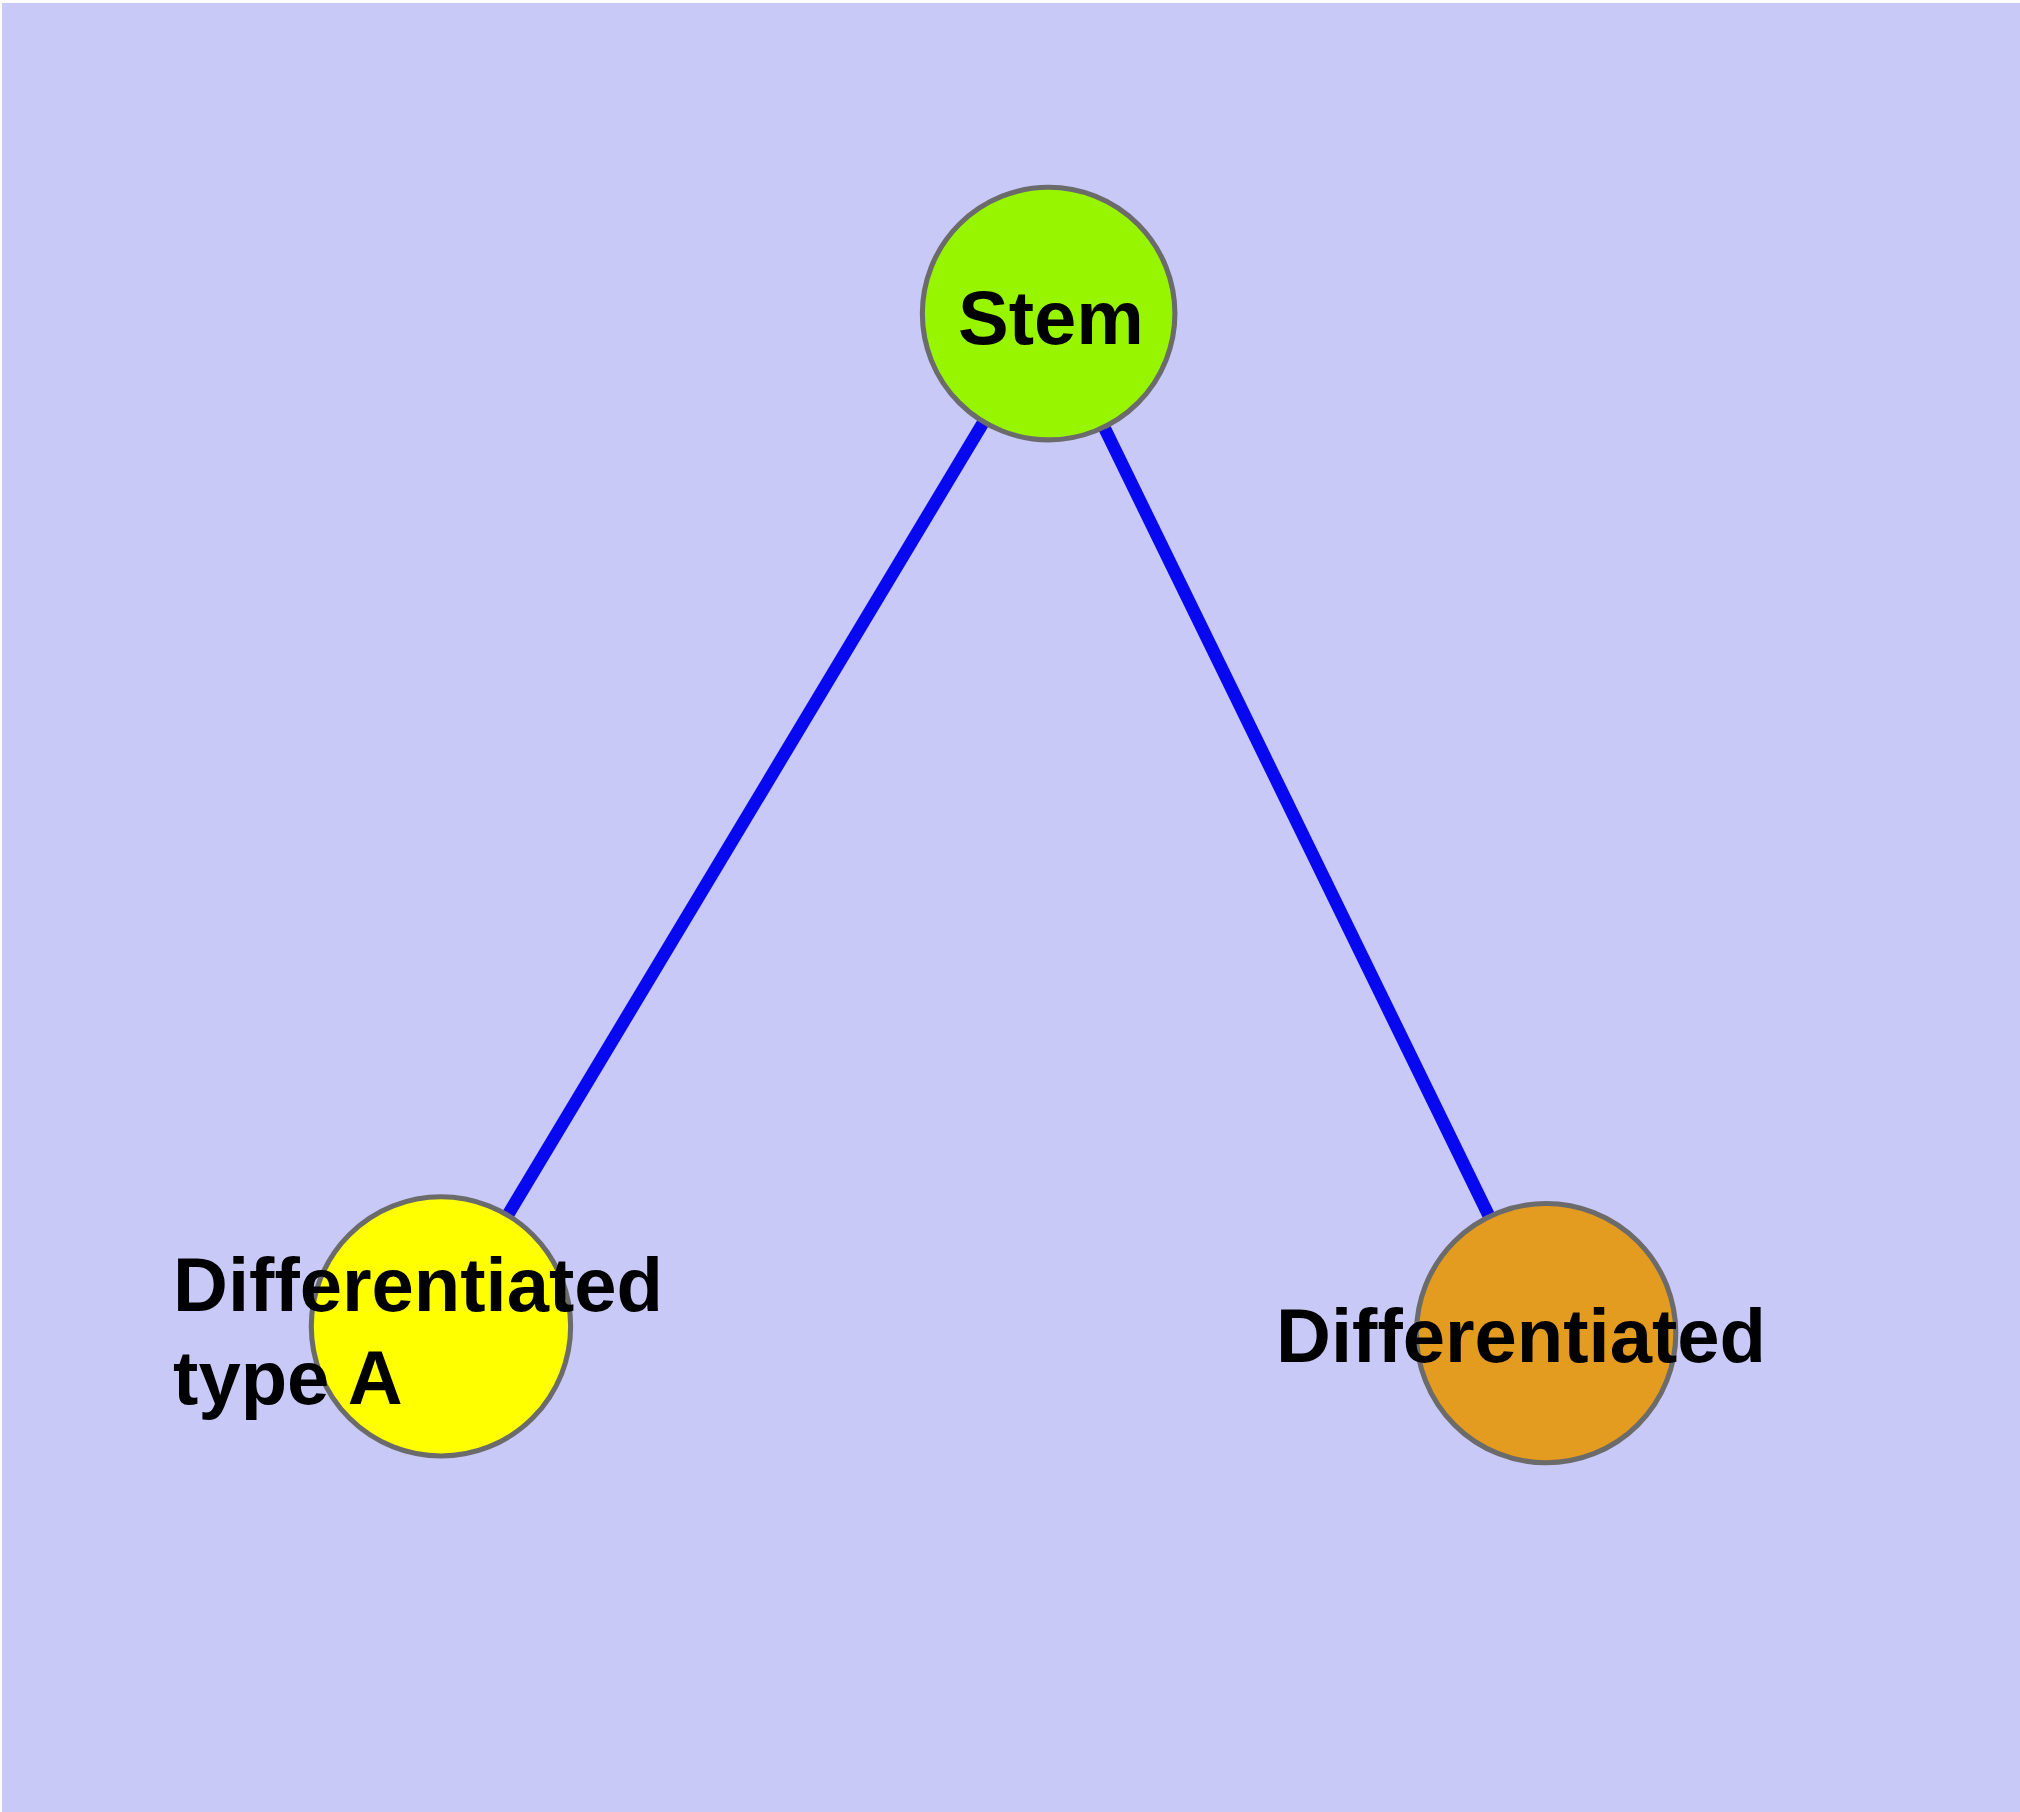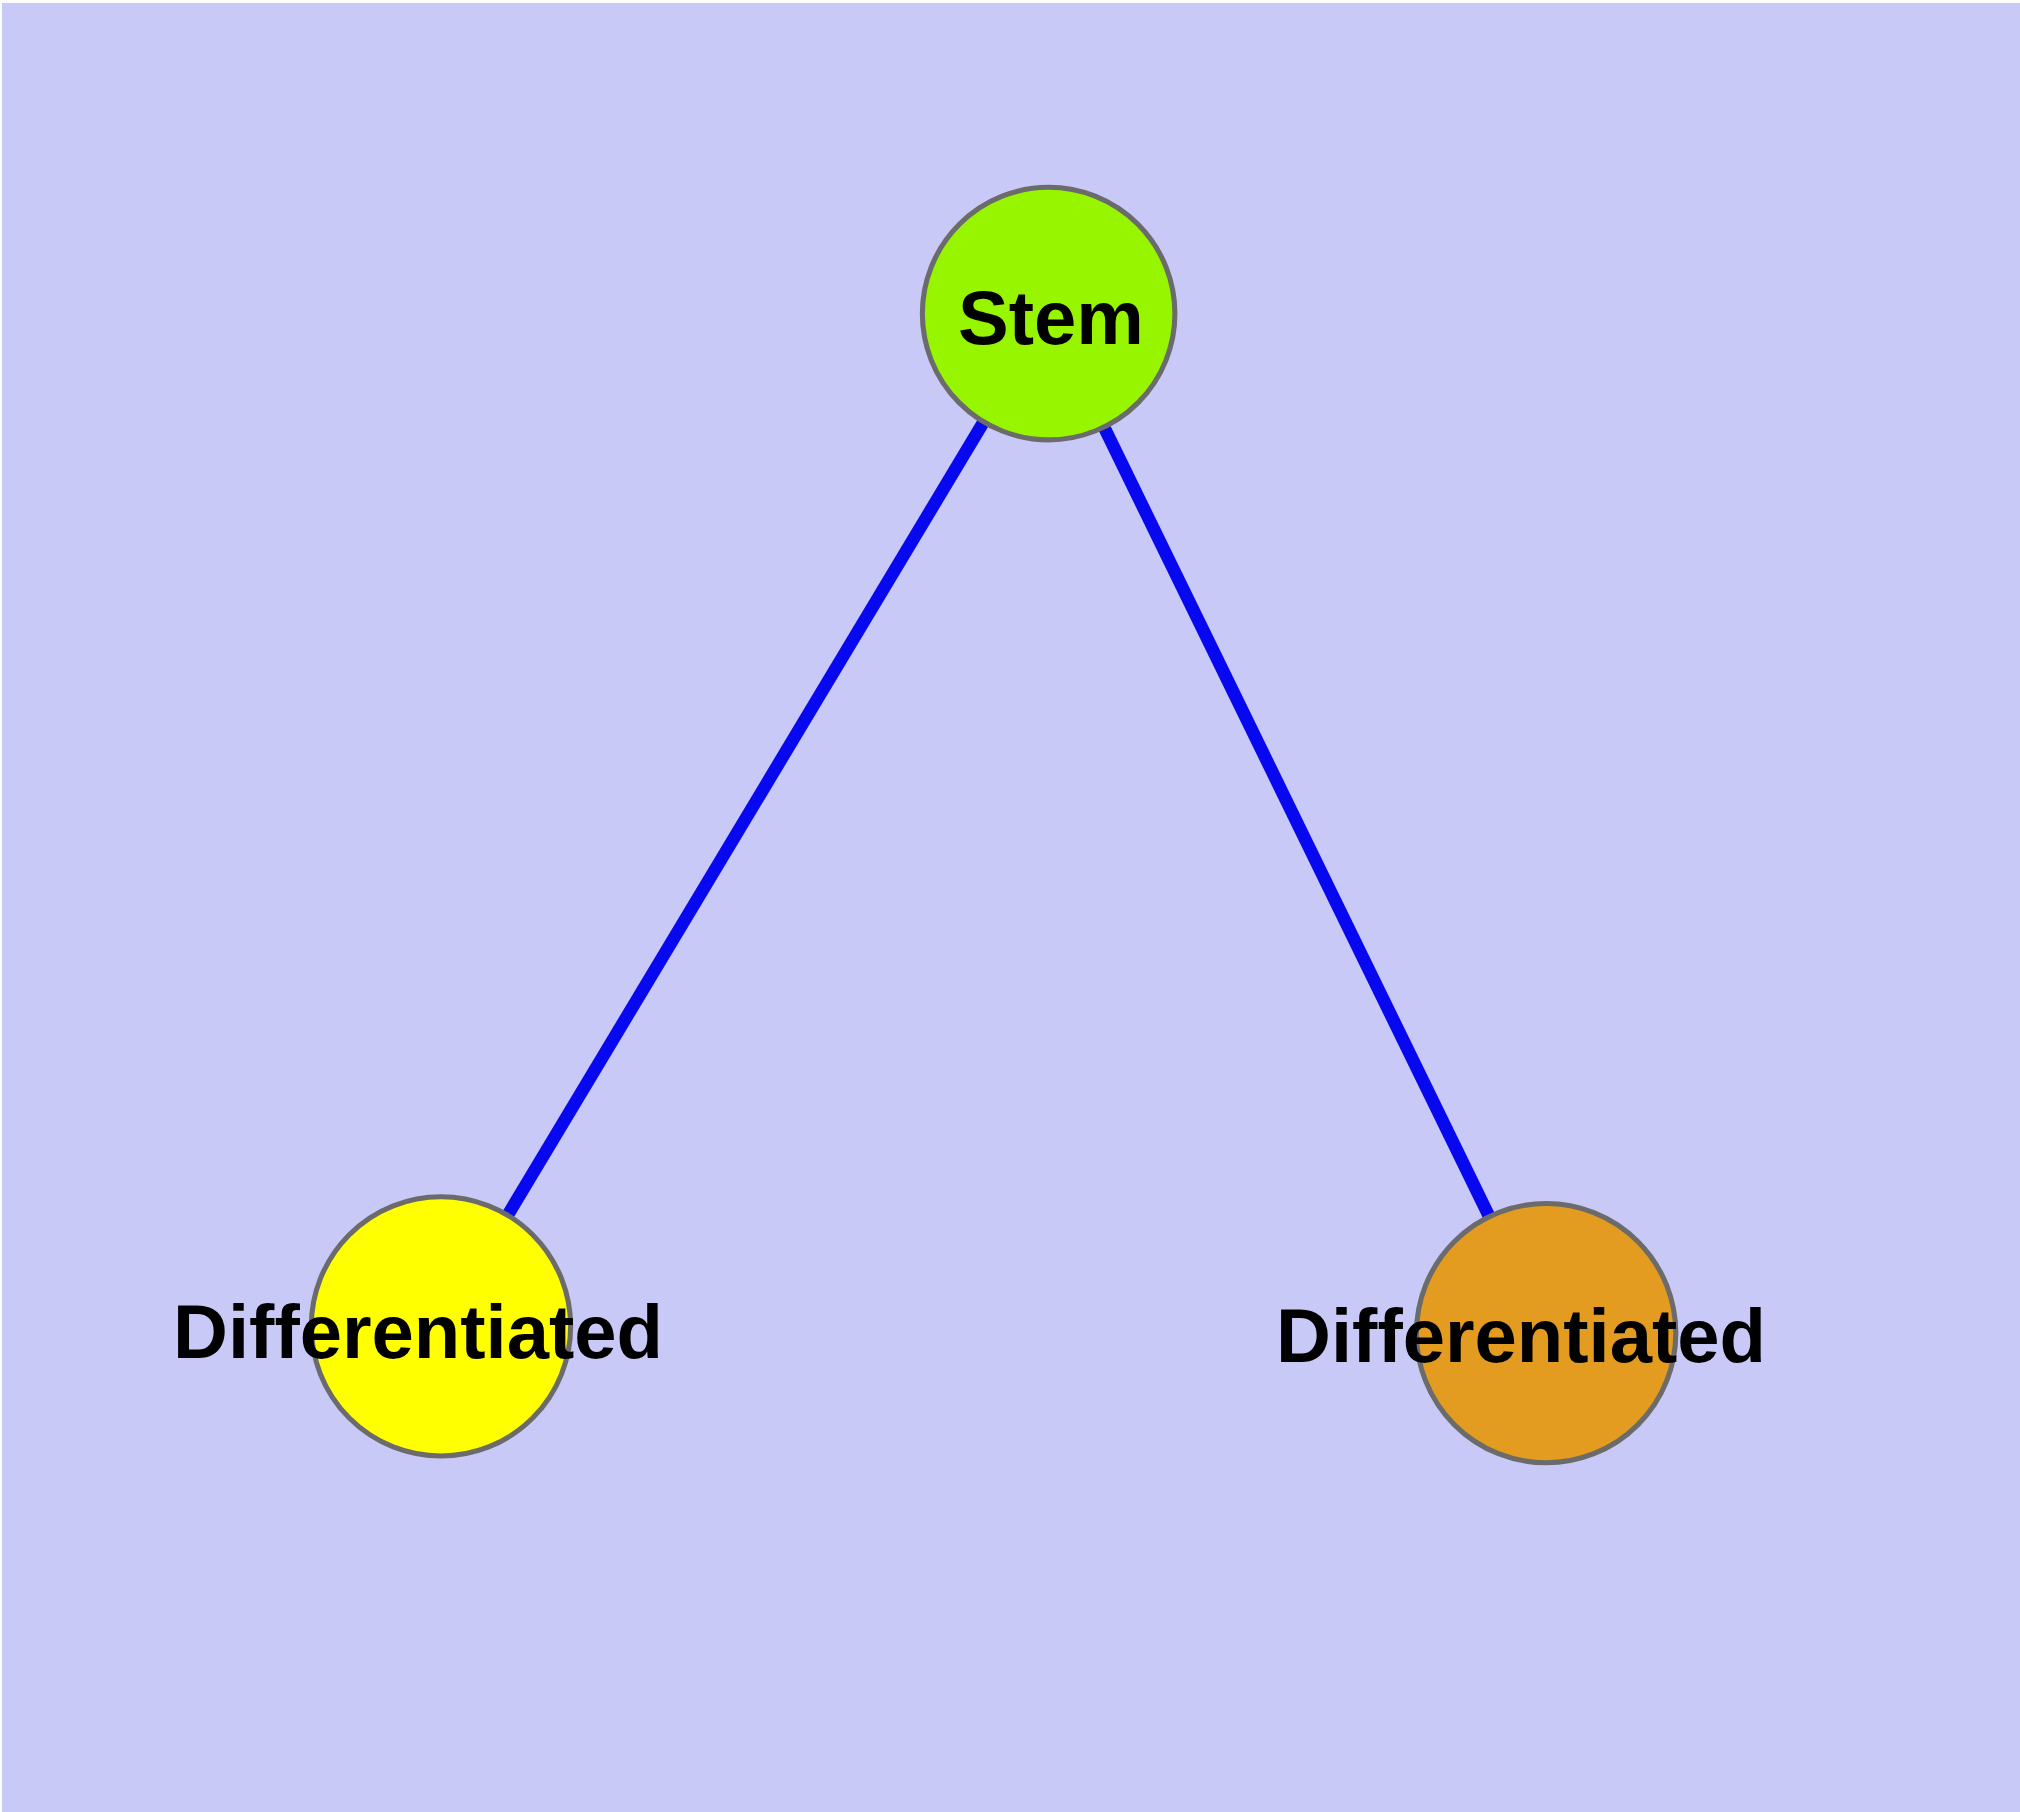--- a/index.html
+++ b/index.html
@@ -67,19 +67,20 @@
         <circle cx="520" cy="1565" r="153" fill="#ffff00" stroke="#6b6b6b" stroke-width="6"></circle>
         <circle cx="1824" cy="1573" r="153" fill="#e39b20" stroke="#6b6b6b" stroke-width="6"></circle>
       </g>
   </svg>
   <div id="labels-layer">
       <div class="node-label" style="left: 1051px; top: 317px; font-size: 76px; line-height: 93px; color: rgb(0, 0, 0);">
         <span class="label-line">Stem</span>
       </div>
       <div class="node-label" style="left: 418px; top: 1331px; font-size: 76px; line-height: 93px; color: rgb(0, 0, 0);">
         <span class="label-line">Differentiated</span>
+        <span class="label-line">type A</span>
       </div>
       <div class="node-label" style="left: 1521px; top: 1335px; font-size: 76px; line-height: 93px; color: rgb(0, 0, 0);">
         <span class="label-line">Differentiated</span>
       </div>
     </div>
 </main>
 
 
 </body></html>

